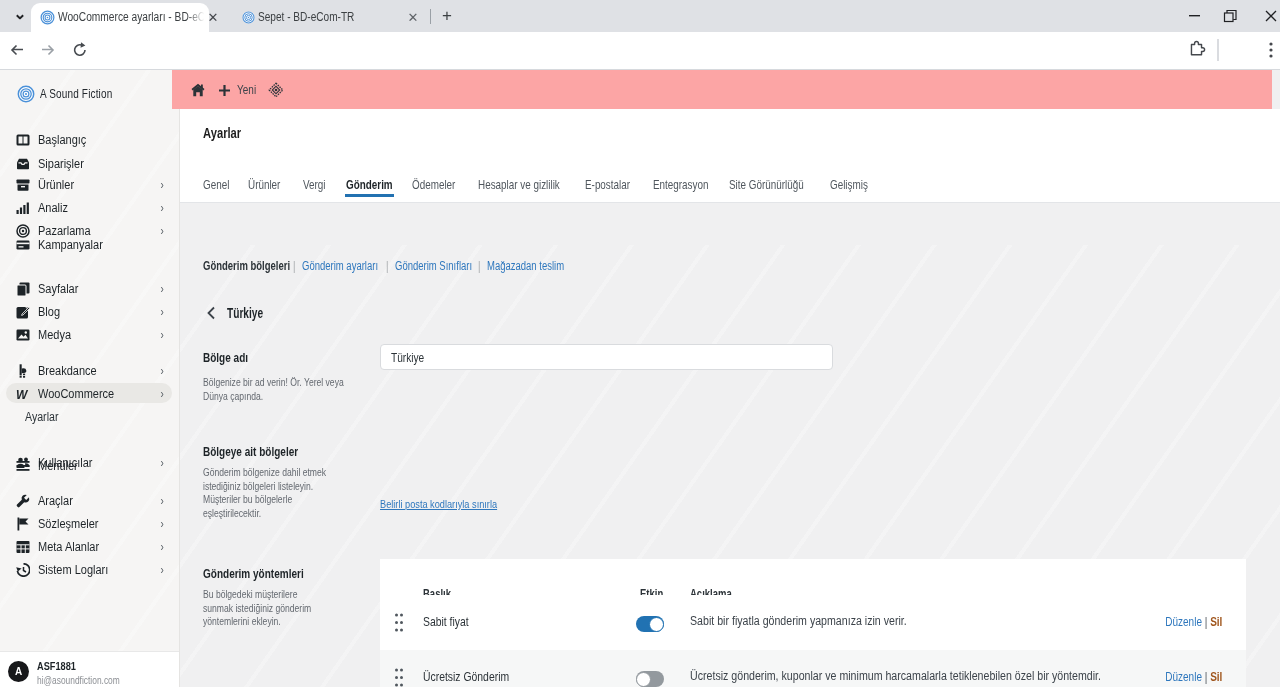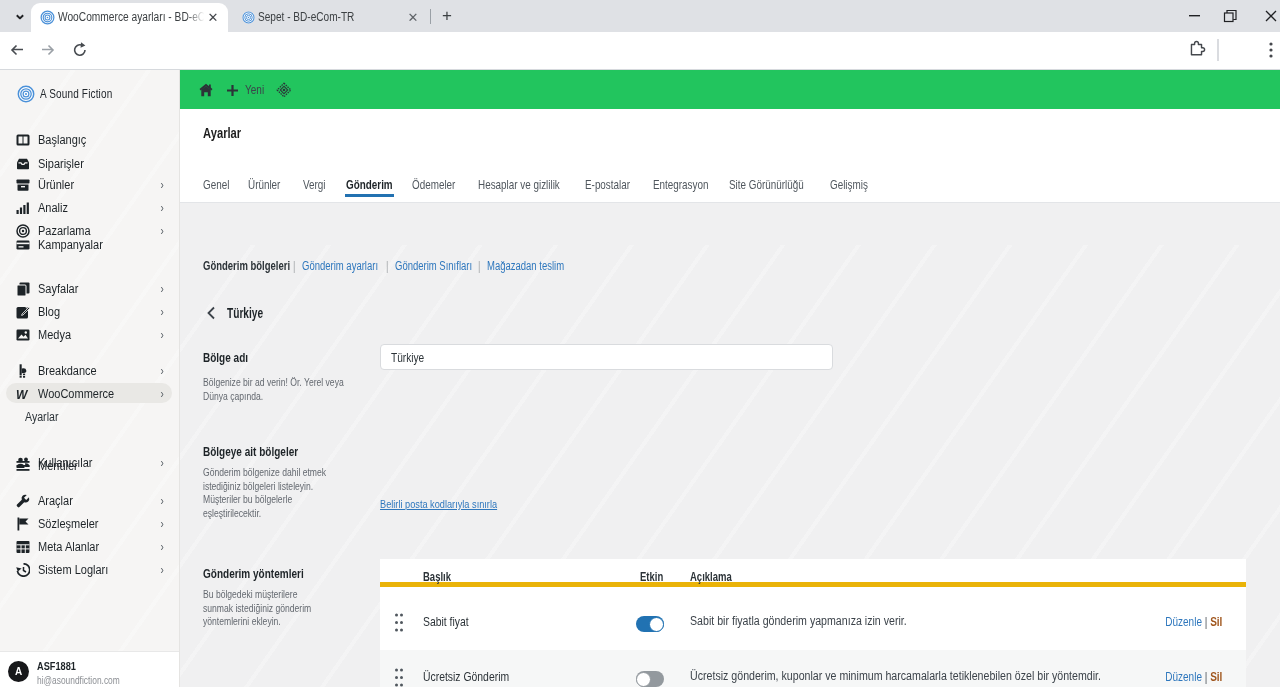--- a/index.html
+++ b/index.html
@@ -2,21 +2,21 @@
 <html><head>
 <meta charset="utf-8">
 <style>
 * { margin:0; padding:0; box-sizing:border-box; }
 html,body { width:1280px; height:687px; overflow:hidden; font-family:"Liberation Sans",sans-serif; }
 .cx8 { transform:scaleX(.8); transform-origin:0 50%; }
 .cx85 { transform:scaleX(.885); transform-origin:0 50%; }
 
 #tabstrip { position:absolute; left:0; top:0; width:1280px; height:32px; background:#dfe1e5; }
 #tabchev { position:absolute; left:7px; top:3px; width:26px; height:24px; color:#202124; font-size:16px; text-align:center; line-height:22px; font-weight:bold;}
-.tab-active { position:absolute; left:31px; top:3px; width:197px; height:29px; background:#fff; border-radius:9px 9px 0 0; }
+.tab-active { position:absolute; left:31px; top:3px; width:178px; height:29px; background:#fff; border-radius:9px 9px 0 0; }
 .tab-title { position:absolute; left:27px; top:7px; font-size:12px; color:#3c4043; white-space:nowrap; overflow:hidden; width:172px; }
 .tab2 { position:absolute; left:237px; top:3px; width:188px; height:26px; }
 .tclose { position:absolute; top:7px; width:16px; height:16px; color:#44474c; font-size:13px; line-height:16px; text-align:center;}
 .tabsep { position:absolute; left:430px; top:9px; width:1px; height:15px; background:#9aa0a6; }
 #newtab { position:absolute; left:436px; top:5px; width:22px; height:22px; color:#3c4043; font-size:17px; line-height:21px; text-align:center; font-weight:400;}
 #wctrl { position:absolute; right:0; top:0; height:32px; color:#202124; }
 
 #addrbar { position:absolute; left:0; top:32px; width:1280px; height:38px; background:#fff; border-bottom:1px solid #d6d9dd;}
 #urlpill { position:absolute; left:100px; top:7px; width:1072px; height:25px; background:#eef1f4; border-radius:13px; }
 #urltxt { position:absolute; left:27px; top:5px; font-size:13.5px; color:#1f2124; letter-spacing:0.1px;}
@@ -33,42 +33,42 @@
 .mi .ic { position:absolute; left:16px; top:50%; transform:translateY(-50%); width:14px; height:14px; }
 .mi .lb { position:absolute; left:38px; top:50%; transform:translateY(-50%) scaleX(.88); transform-origin:0 50%; font-size:12.5px; color:#1d2327; white-space:nowrap;}
 .mi .ch { position:absolute; right:16px; top:50%; transform:translateY(-52%) scaleX(.75); font-size:13px; color:#575e65; font-weight:normal; }
 #woopill { position:absolute; left:6px; top:313px; width:166px; height:20px; background:#e9e8e5; border-radius:10px; }
 #ayarlar-sub { position:absolute; left:25px; top:340px; font-size:12.5px; color:#2c3338; transform:scaleX(.85); transform-origin:0 50%;}
 #sbuser { position:absolute; left:0; top:581px; width:179px; height:36px; background:#fff; border-top:1px solid #e8e8e8;}
 #sbava { position:absolute; left:8px; top:9px; width:21px; height:21px; border-radius:50%; background:#17181a; color:#fff; font-size:10px; font-weight:bold; text-align:center; line-height:21px;}
 #sbn1 { position:absolute; left:37px; top:8px; font-size:11.5px; font-weight:bold; color:#1d2327; transform:scaleX(.8); transform-origin:0 50%;}
 #sbn2 { position:absolute; left:37px; top:22px; font-size:10.5px; color:#8c8f94; transform:scaleX(.8); transform-origin:0 50%;}
 
-#adminbar { position:absolute; left:180px; top:0; width:1100px; height:39px; background:#22c55e; }
+#adminbar { position:absolute; left:172px; top:0; width:1100px; height:39px; background:#fca5a5; }
 #abyeni { position:absolute; left:65px; top:13px; font-size:12.5px; color:#3c434a; }
 
 #whead { position:absolute; left:180px; top:39px; width:1100px; height:94px; background:#fff; border-bottom:1px solid #e3e5e8;}
 #whead h1 { position:absolute; left:23px; top:16px; font-size:14px; color:#1e1e1e; font-family:"Liberation Sans",sans-serif;}
 .wtab { position:absolute; top:68px; font-size:13px; color:#50575e; white-space:nowrap; transform:scaleX(.76); transform-origin:0 50%;}
 #tabul { position:absolute; left:165px; top:85px; width:49px; height:3px; background:#2271b1; }
 
 #graybody { position:absolute; left:180px; top:133px; width:1100px; height:484px; background:#f0f0f1;margin-top:42px; }
 .subnav { position:absolute; top:14px; font-size:12.5px; transform:scaleX(.76); transform-origin:0 50%; white-space:nowrap;}
 .blue { color:#2e77bd; }
 #backrow { position:absolute; left:27px; top:60px; font-size:14.5px; font-weight:bold; color:#1d2327; transform:scaleX(.7); transform-origin:0 50%;}
 #backch { position:absolute; left:26px; }
 .flabel { position:absolute; left:23px; font-size:13px; font-weight:bold; color:#1d2327; transform:scaleX(.77); transform-origin:0 50%; }
 .fhelp { position:absolute; left:23px; font-size:11px; color:#646970; line-height:13.5px; transform:scaleX(.78); transform-origin:0 0; }
 .finput { position:absolute; left:200px; width:453px; height:26px; background:#fff; border:1px solid #d9dbde; border-radius:4px; }
 #inp1txt { position:absolute; left:10px; top:5px; font-size:13px; color:#2c3338; transform:scaleX(.78); transform-origin:0 50%;}
 #tagpill { position:absolute; left:8px; top:6px; letter-spacing:-0.4px; height:17px; background:#eceded; border:1px solid #dfe0e1; border-radius:2px; font-size:10.5px; color:#3c434a; padding:2px 4px 0 5px;}
 #pclink { position:absolute; left:200px; top:253px; font-size:11.5px; color:#2e77bd; text-decoration:underline; transform:scaleX(.8); transform-origin:0 50%;}
 
 #mtable { position:absolute; left:200px; top:314px; width:866px; height:146px; background:#fff; }
-#mthead { position:absolute; left:0; top:0; width:100%; height:28px; border-bottom:5px solid #eab308;}
+#mthead { position:absolute; left:0; top:17px; width:100%; height:28px; border-bottom:5px solid #eab308;}
 .thc { position:absolute; top:11px; font-size:12.5px; font-weight:bold; color:#2c3338; transform:scaleX(.76); transform-origin:0 50%;}
 .mrow { position:absolute; left:0; width:100%; height:55px; }
 .mrow .ttl { position:absolute; left:43px; top:19px; font-size:13px; color:#2c3338; transform:scaleX(.8); transform-origin:0 50%; }
 .mrow .dsc { position:absolute; left:310px; top:19px; font-size:12.5px; color:#3c434a; transform:scaleX(.85); transform-origin:0 50%; }
 .mrow .act { position:absolute; right:24px; top:20px; font-size:12.5px; white-space:nowrap; transform:scaleX(.8); transform-origin:100% 50%;}
 .sil { color:#a0561d; font-weight:bold;}
 .toggle { position:absolute; left:256px; top:21px; width:28px; height:16px; border-radius:8px; }
 .ton { background:#2172b2; }
 .toff { background:#93999e; }
 .knob { position:absolute; top:0.5px; width:15px; height:15px; border-radius:50%; background:#fff; }

